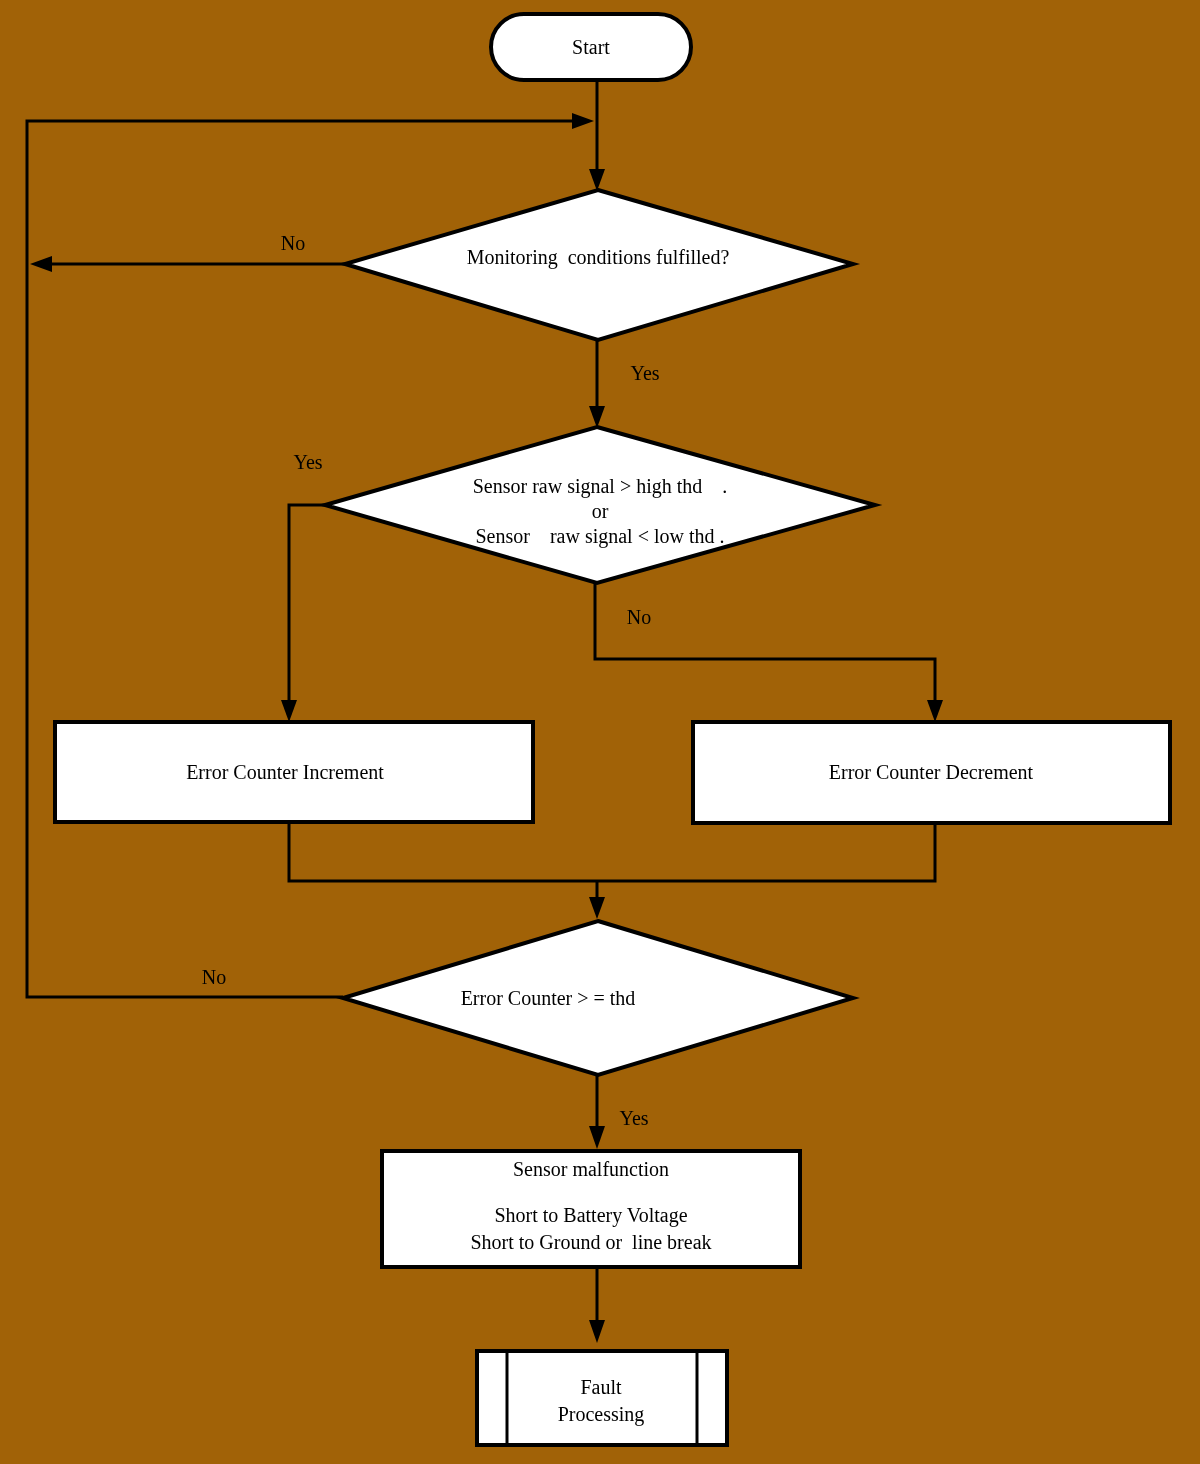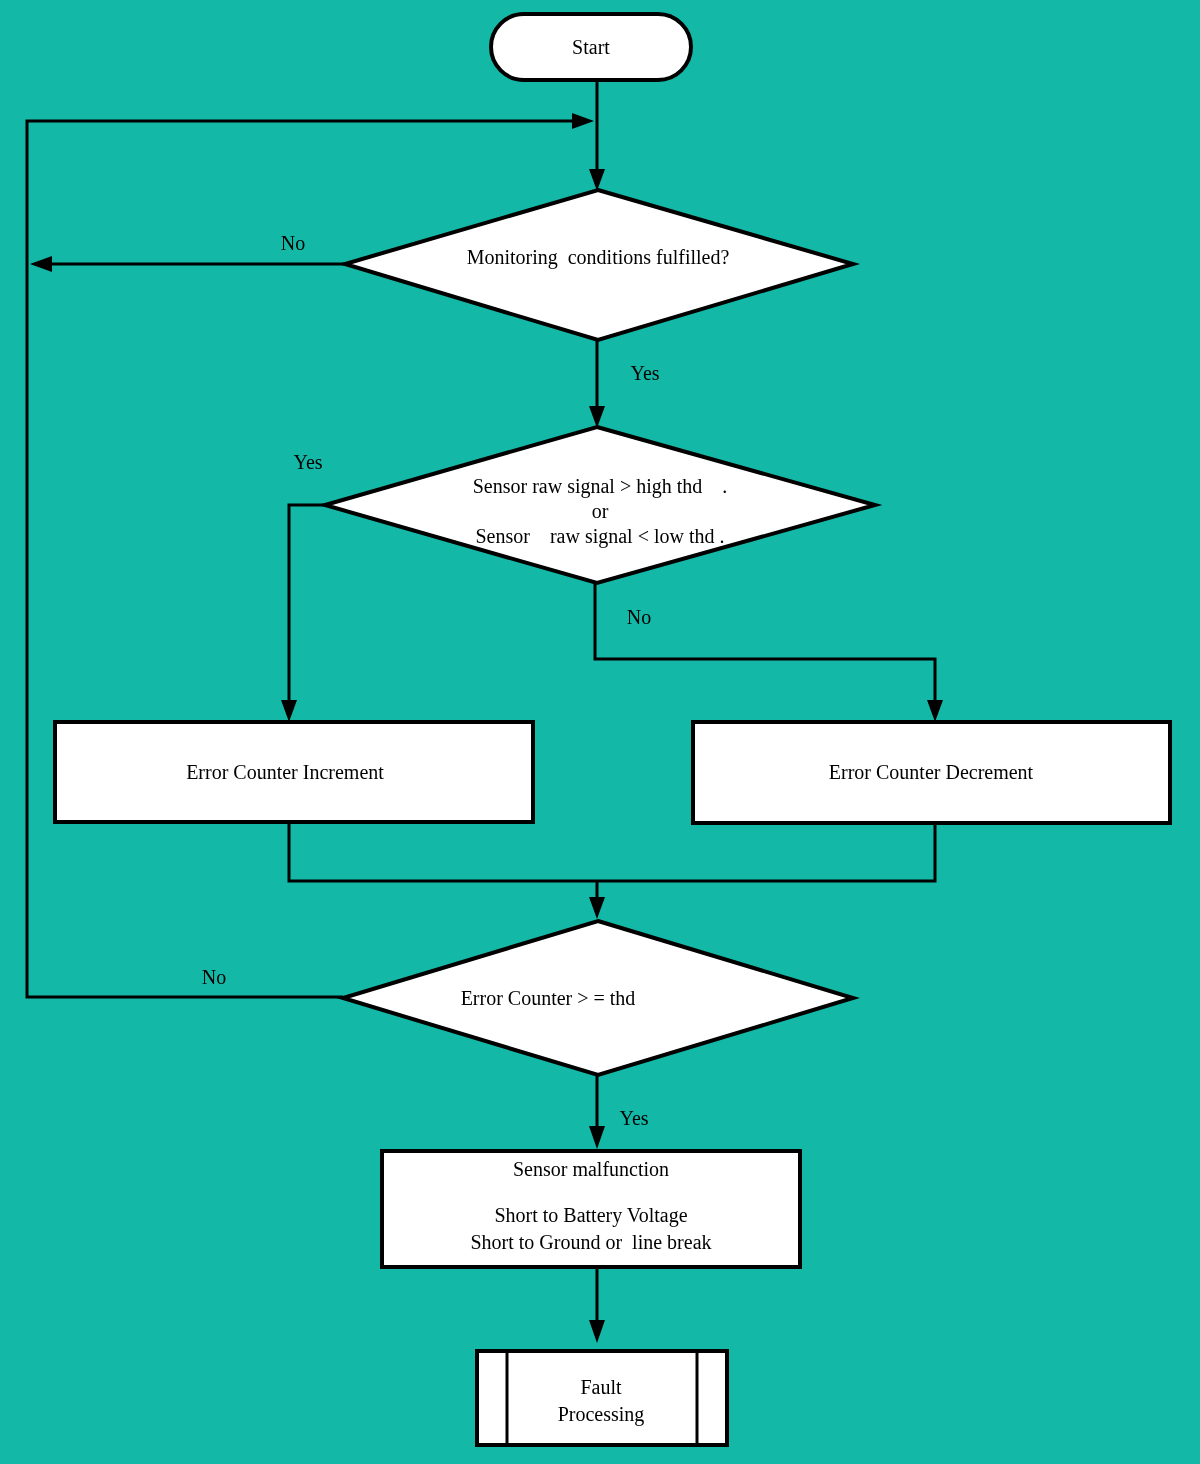--- a/index.html
+++ b/index.html
@@ -4,21 +4,21 @@
 <style>
   html, body {
     margin: 0;
     padding: 0;
     background: #ffffff;
   }
   .page {
     position: relative;
     width: 1200px;
     height: 1464px;
-    background: #14b8a6;
+    background: #a16207;
     font-family: "Liberation Serif", "DejaVu Serif", serif;
   }
   svg text {
     font-family: "Liberation Serif", "DejaVu Serif", serif;
     font-size: 20px;
     fill: #000000;
     white-space: pre;
   }
   svg .shape {
     fill: #ffffff;

